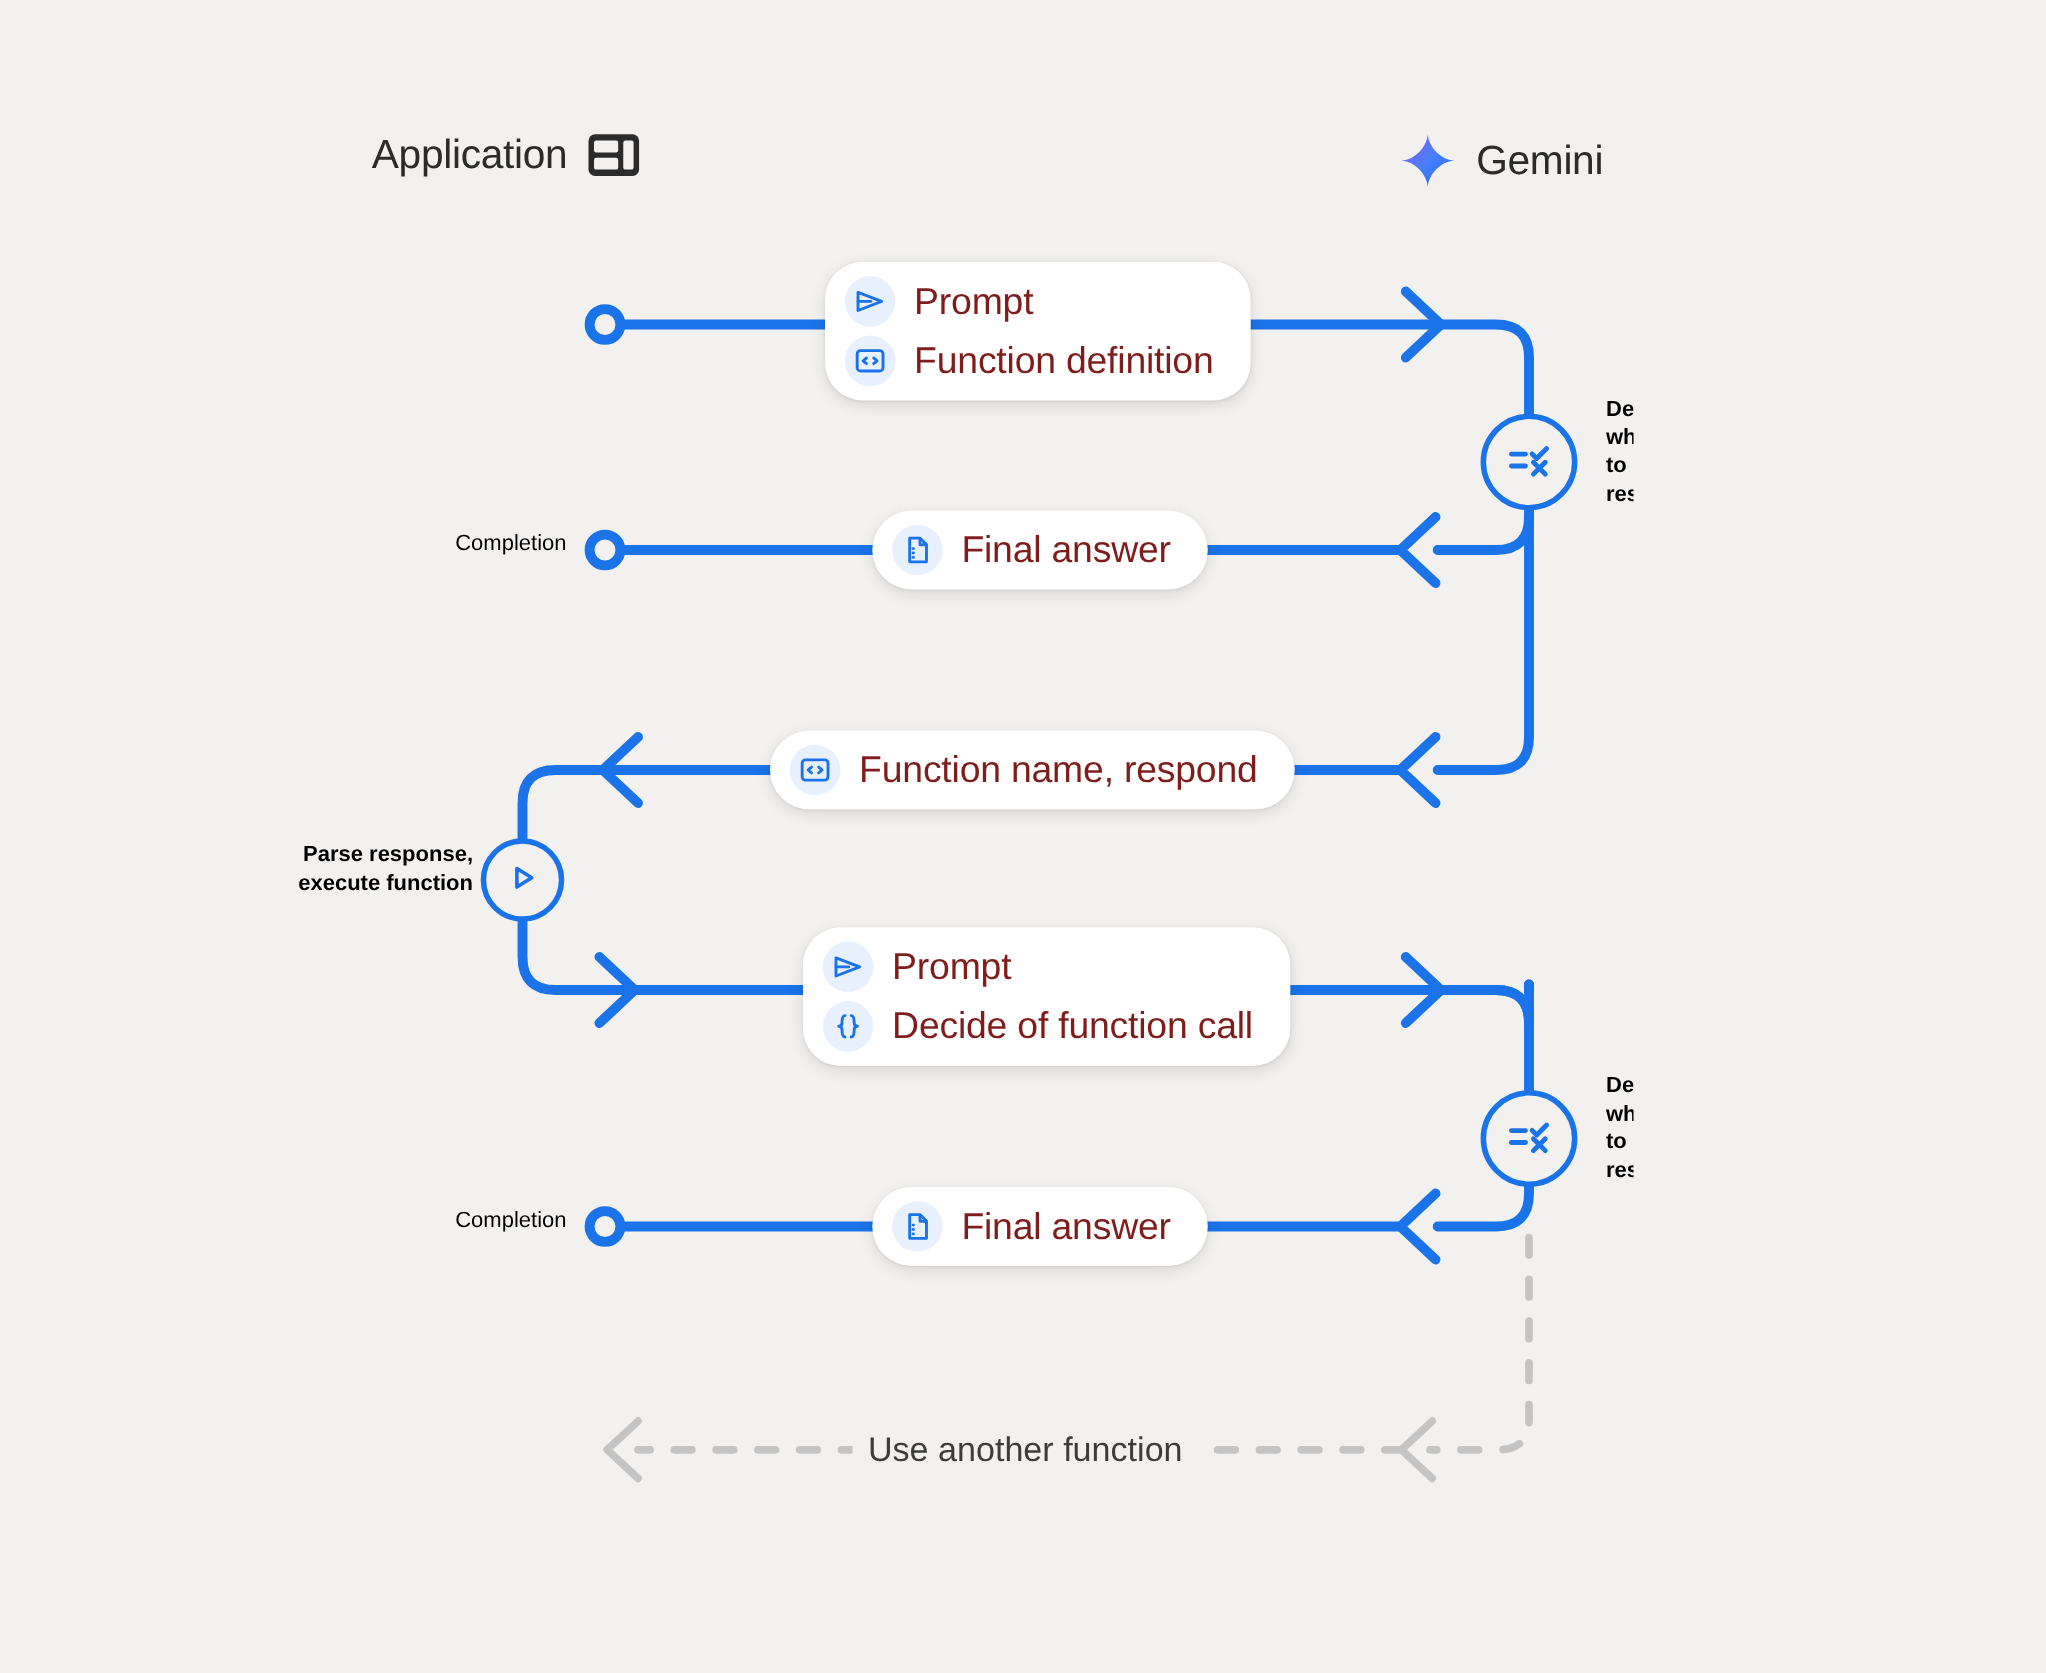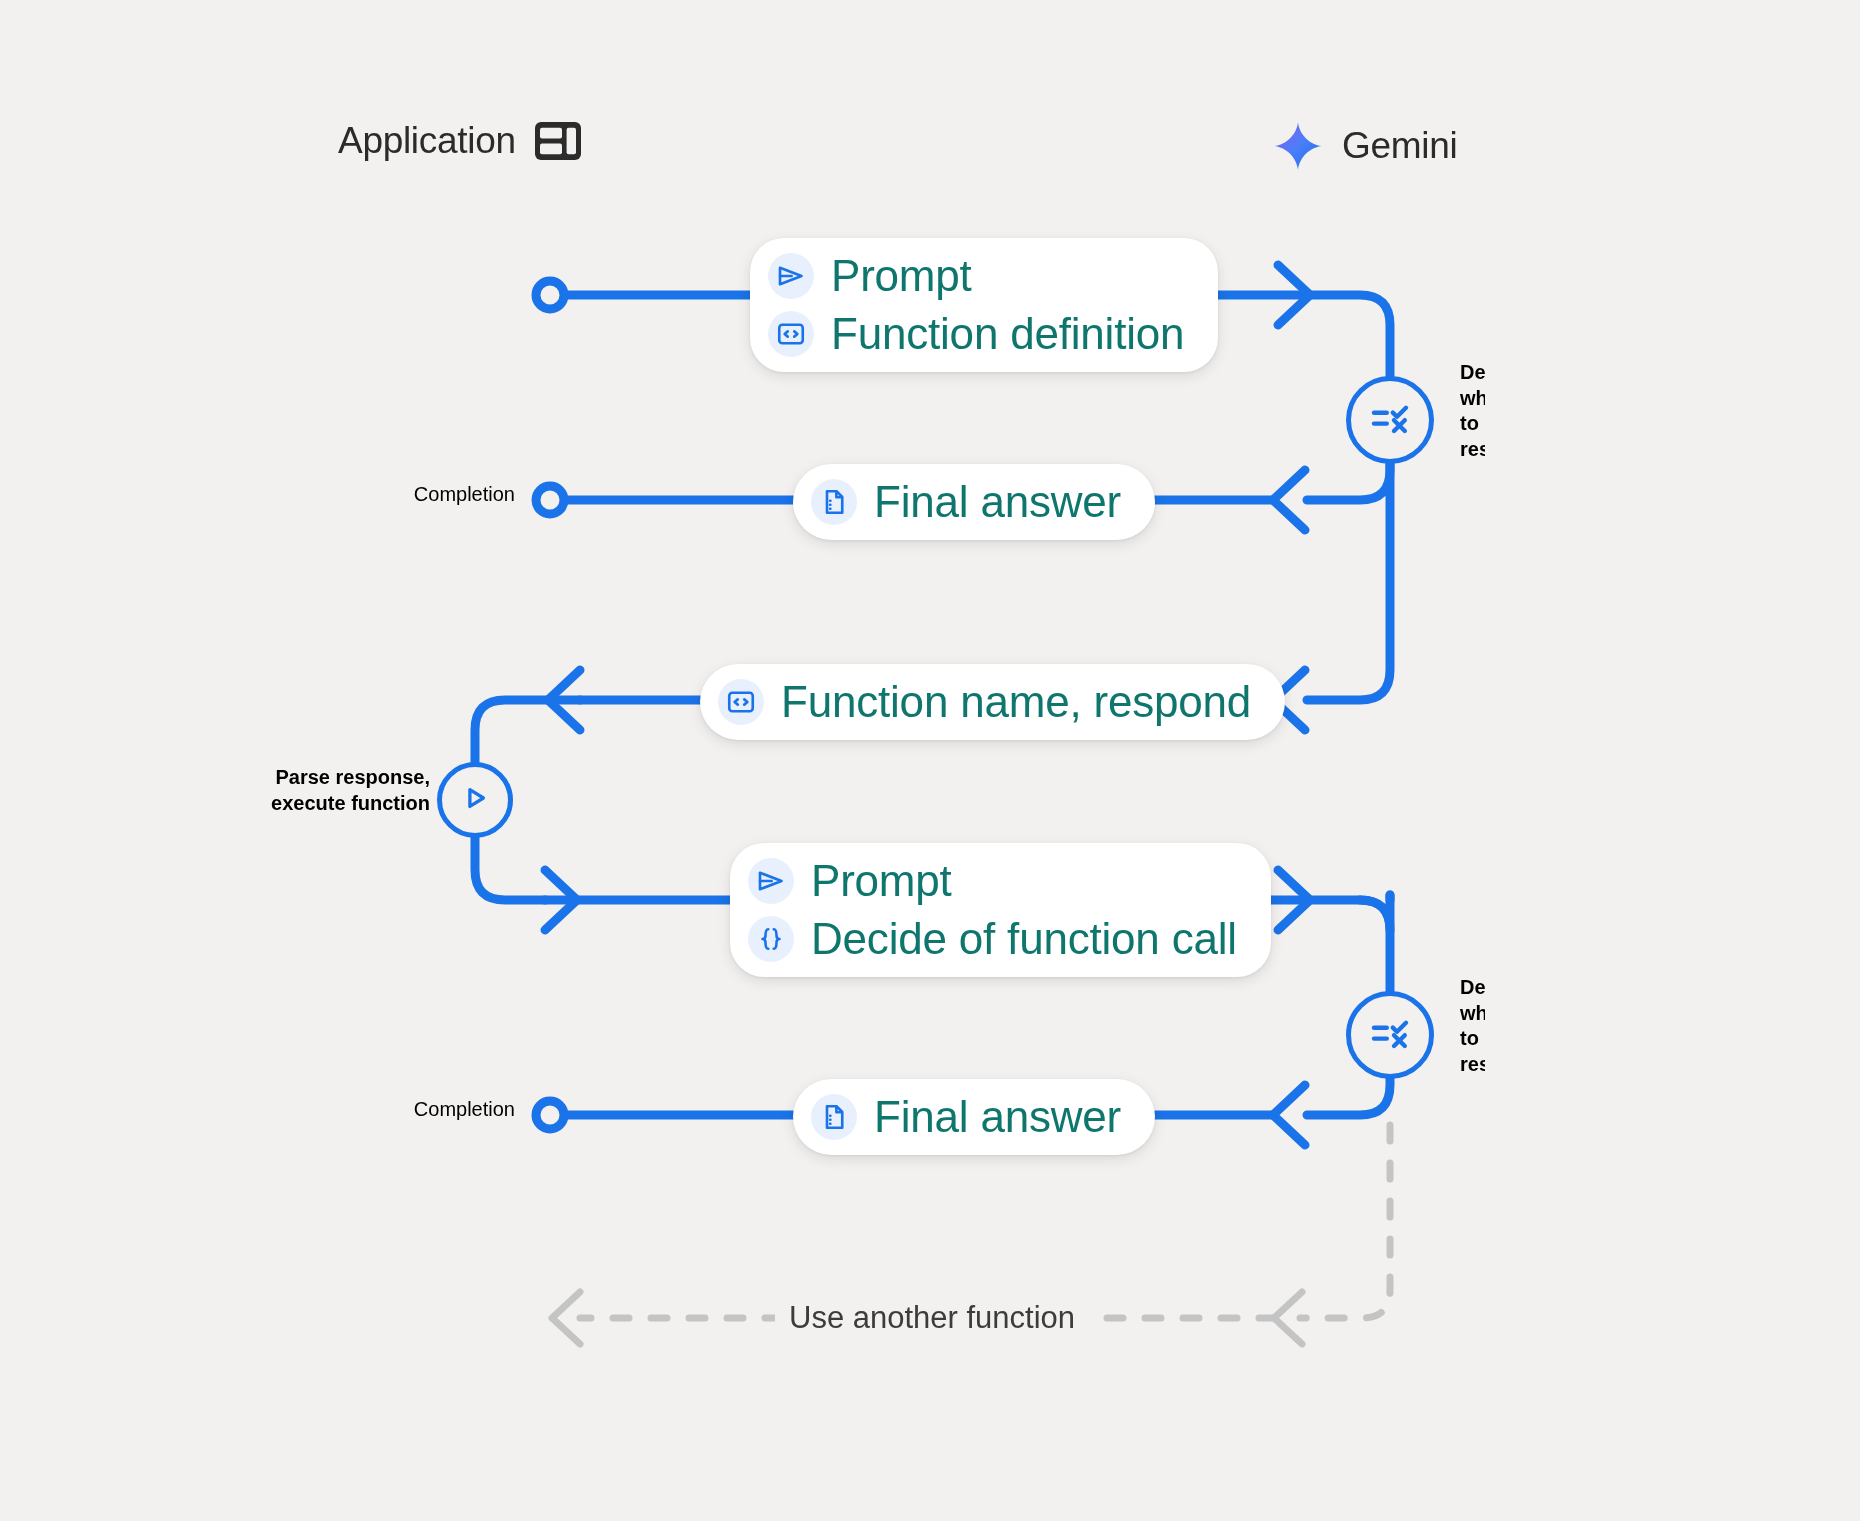--- a/index.html
+++ b/index.html
@@ -68,22 +68,22 @@
     gap: 8px;
     box-sizing: border-box;
   }
   .chip-row {
     display: flex;
     align-items: center;
     gap: 17px;
     white-space: nowrap;
   }
   .chip-label {
-    font-size: 44px;
-    color: #0f766e;
+    font-size: 34px;
+    color: #7f1d1d;
     letter-spacing: -0.2px;
   }
   .chip-ico {
     width: 46px;
     height: 46px;
     border-radius: 50%;
     background: #e8f0fe;
     flex: 0 0 auto;
     display: flex;
     align-items: center;

